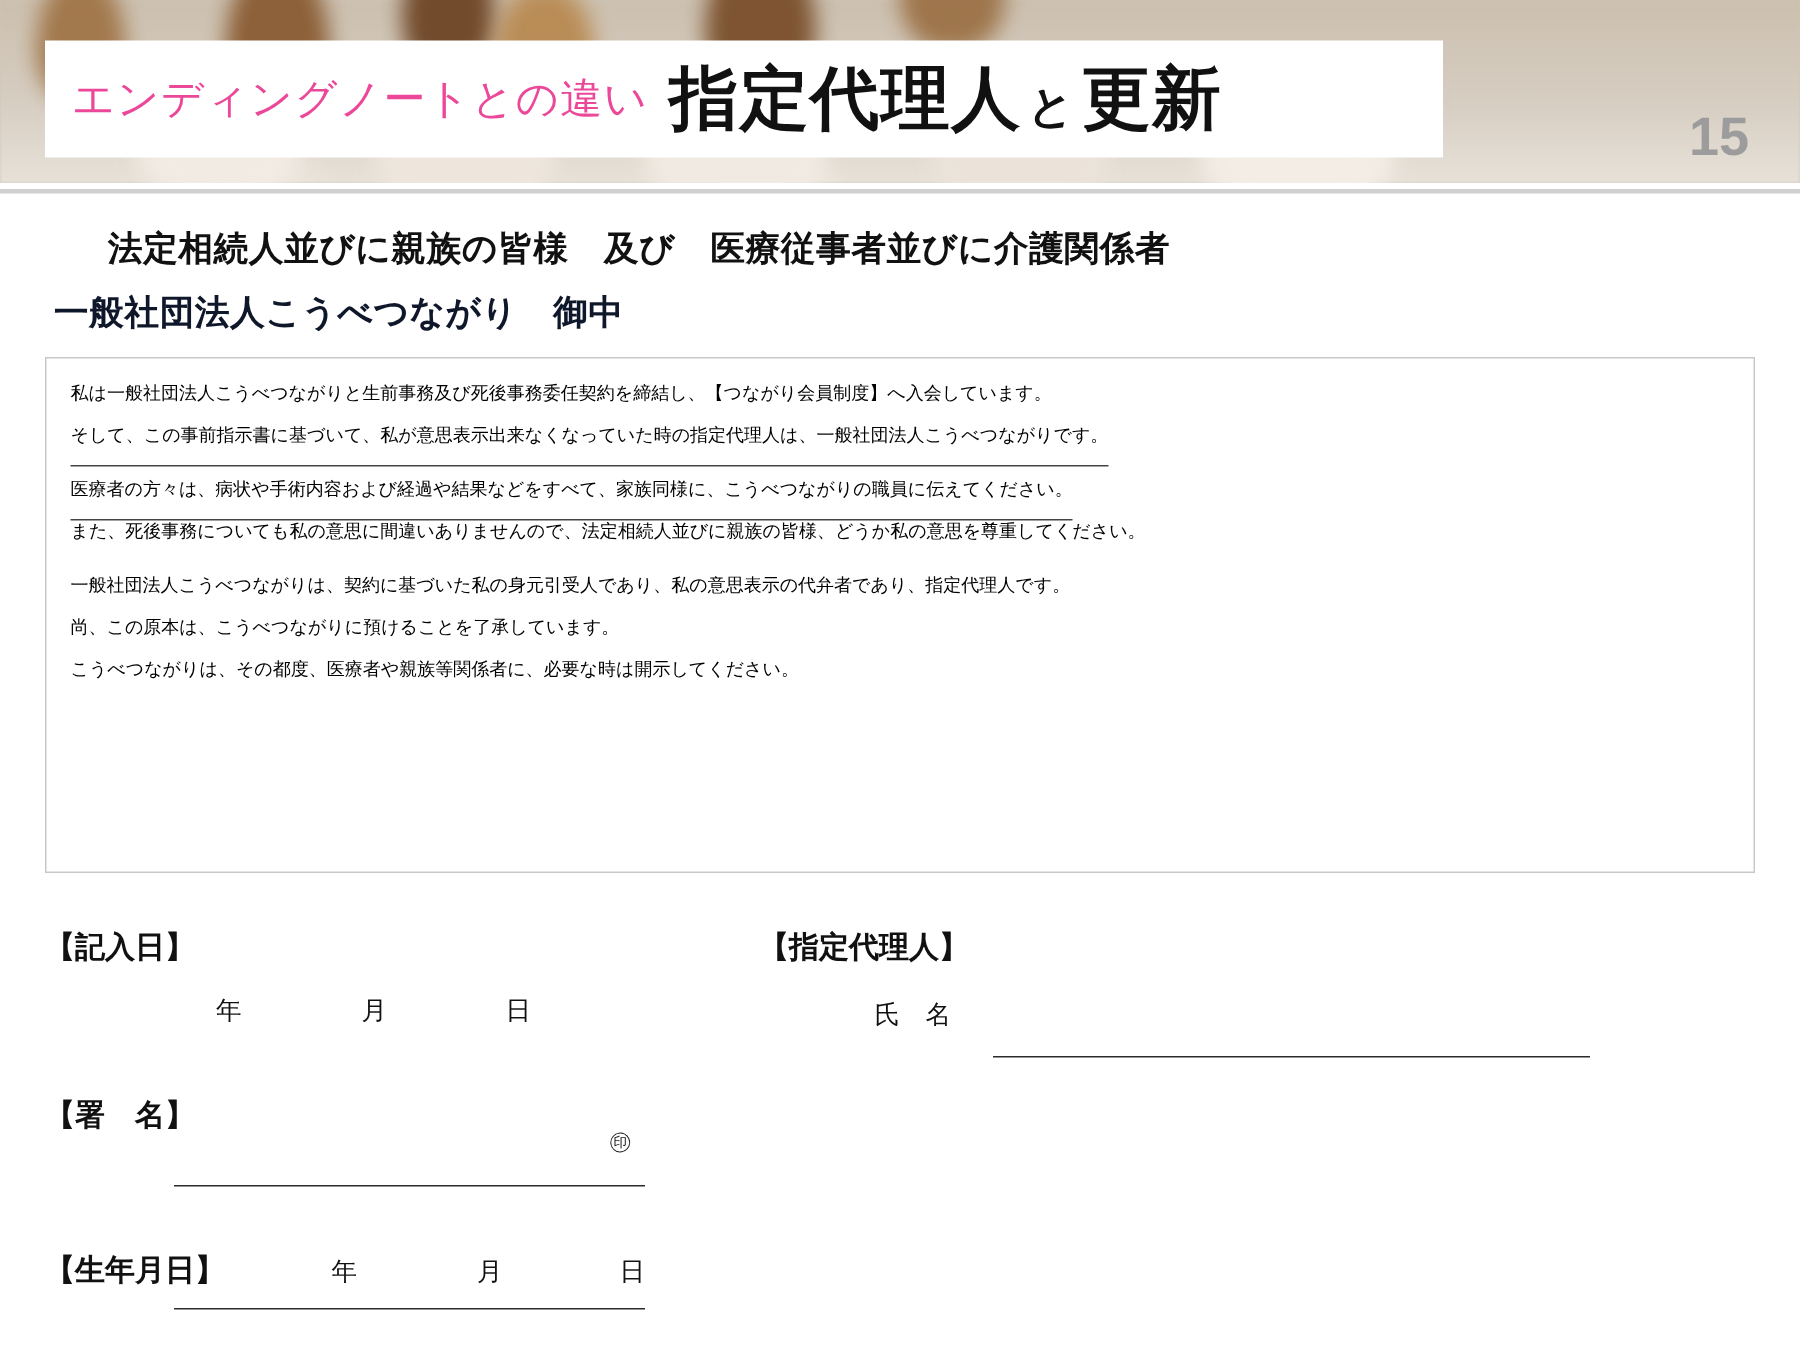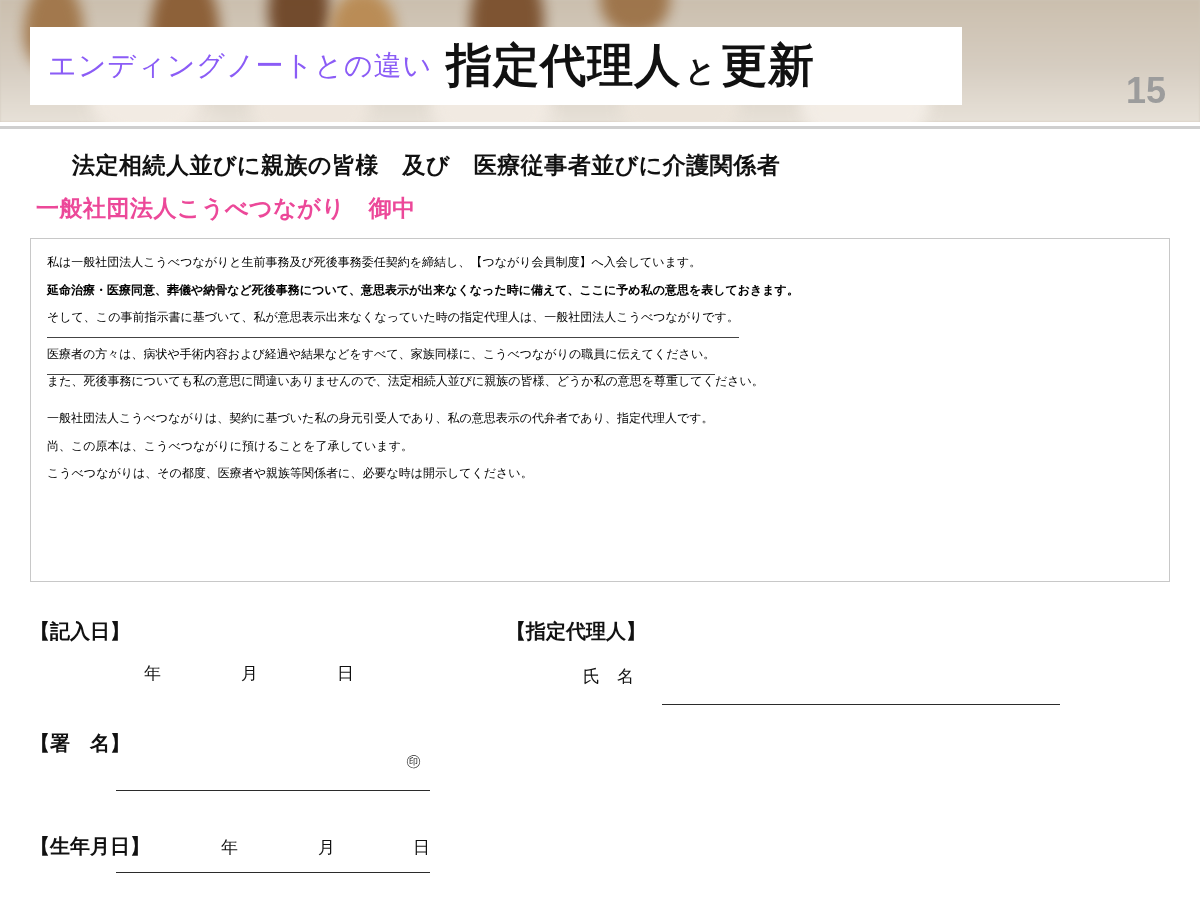--- a/index.html
+++ b/index.html
@@ -66,21 +66,21 @@
     width: 932px;
     height: 78px;
     background: #ffffff;
     display: flex;
     align-items: center;
     padding-left: 18px;
     box-sizing: border-box;
   }
   .kicker {
     font-size: 28px;
-    color: #8b5cf6;
+    color: #ec4899;
     letter-spacing: 1px;
     white-space: nowrap;
   }
   .main-title {
     font-size: 46px;
     font-weight: bold;
     color: #111111;
     margin-left: 14px;
     white-space: nowrap;
     letter-spacing: 1px;
@@ -118,21 +118,21 @@
     letter-spacing: 0.5px;
     white-space: pre;
     margin-left: 36px;
   }
   .addressee2 {
     position: absolute;
     left: 36px;
     top: 193px;
     font-size: 23px;
     font-weight: bold;
-    color: #ec4899;
+    color: #0f172a;
     letter-spacing: 0.5px;
     white-space: pre;
   }
 
   
   .body-box {
     position: absolute;
     left: 30px;
     top: 238px;
     width: 1140px;
@@ -219,21 +219,20 @@
   </div>
 
   <div class="page-number">15</div>
   <div class="header-rule"></div>
 
   <div class="addressee">法定相続人並びに親族の皆様　及び　医療従事者並びに介護関係者</div>
   <div class="addressee2">一般社団法人こうべつながり　御中</div>
 
   <div class="body-box">
     <p>私は一般社団法人こうべつながりと生前事務及び死後事務委任契約を締結し、【つながり会員制度】へ入会しています。</p>
-    <p class="bold">延命治療・医療同意、葬儀や納骨など死後事務について、意思表示が出来なくなった時に備えて、ここに予め私の意思を表しておきます。</p>
     <p class="u"><span class="ul">そして、この事前指示書に基づいて、私が意思表示出来なくなっていた時の指定代理人は、一般社団法人こうべつながりです。</span></p>
     <p class="spacer"></p>
     <p class="u"><span class="ul">医療者の方々は、病状や手術内容および経過や結果などをすべて、家族同様に、こうべつながりの職員に伝えてください。</span></p>
     <p>また、死後事務についても私の意思に間違いありませんので、法定相続人並びに親族の皆様、どうか私の意思を尊重してください。</p>
     <p class="spacer"></p>
     <p>一般社団法人こうべつながりは、契約に基づいた私の身元引受人であり、私の意思表示の代弁者であり、指定代理人です。</p>
     <p>尚、この原本は、こうべつながりに預けることを了承しています。</p>
     <p>こうべつながりは、その都度、医療者や親族等関係者に、必要な時は開示してください。</p>
   </div>
 

